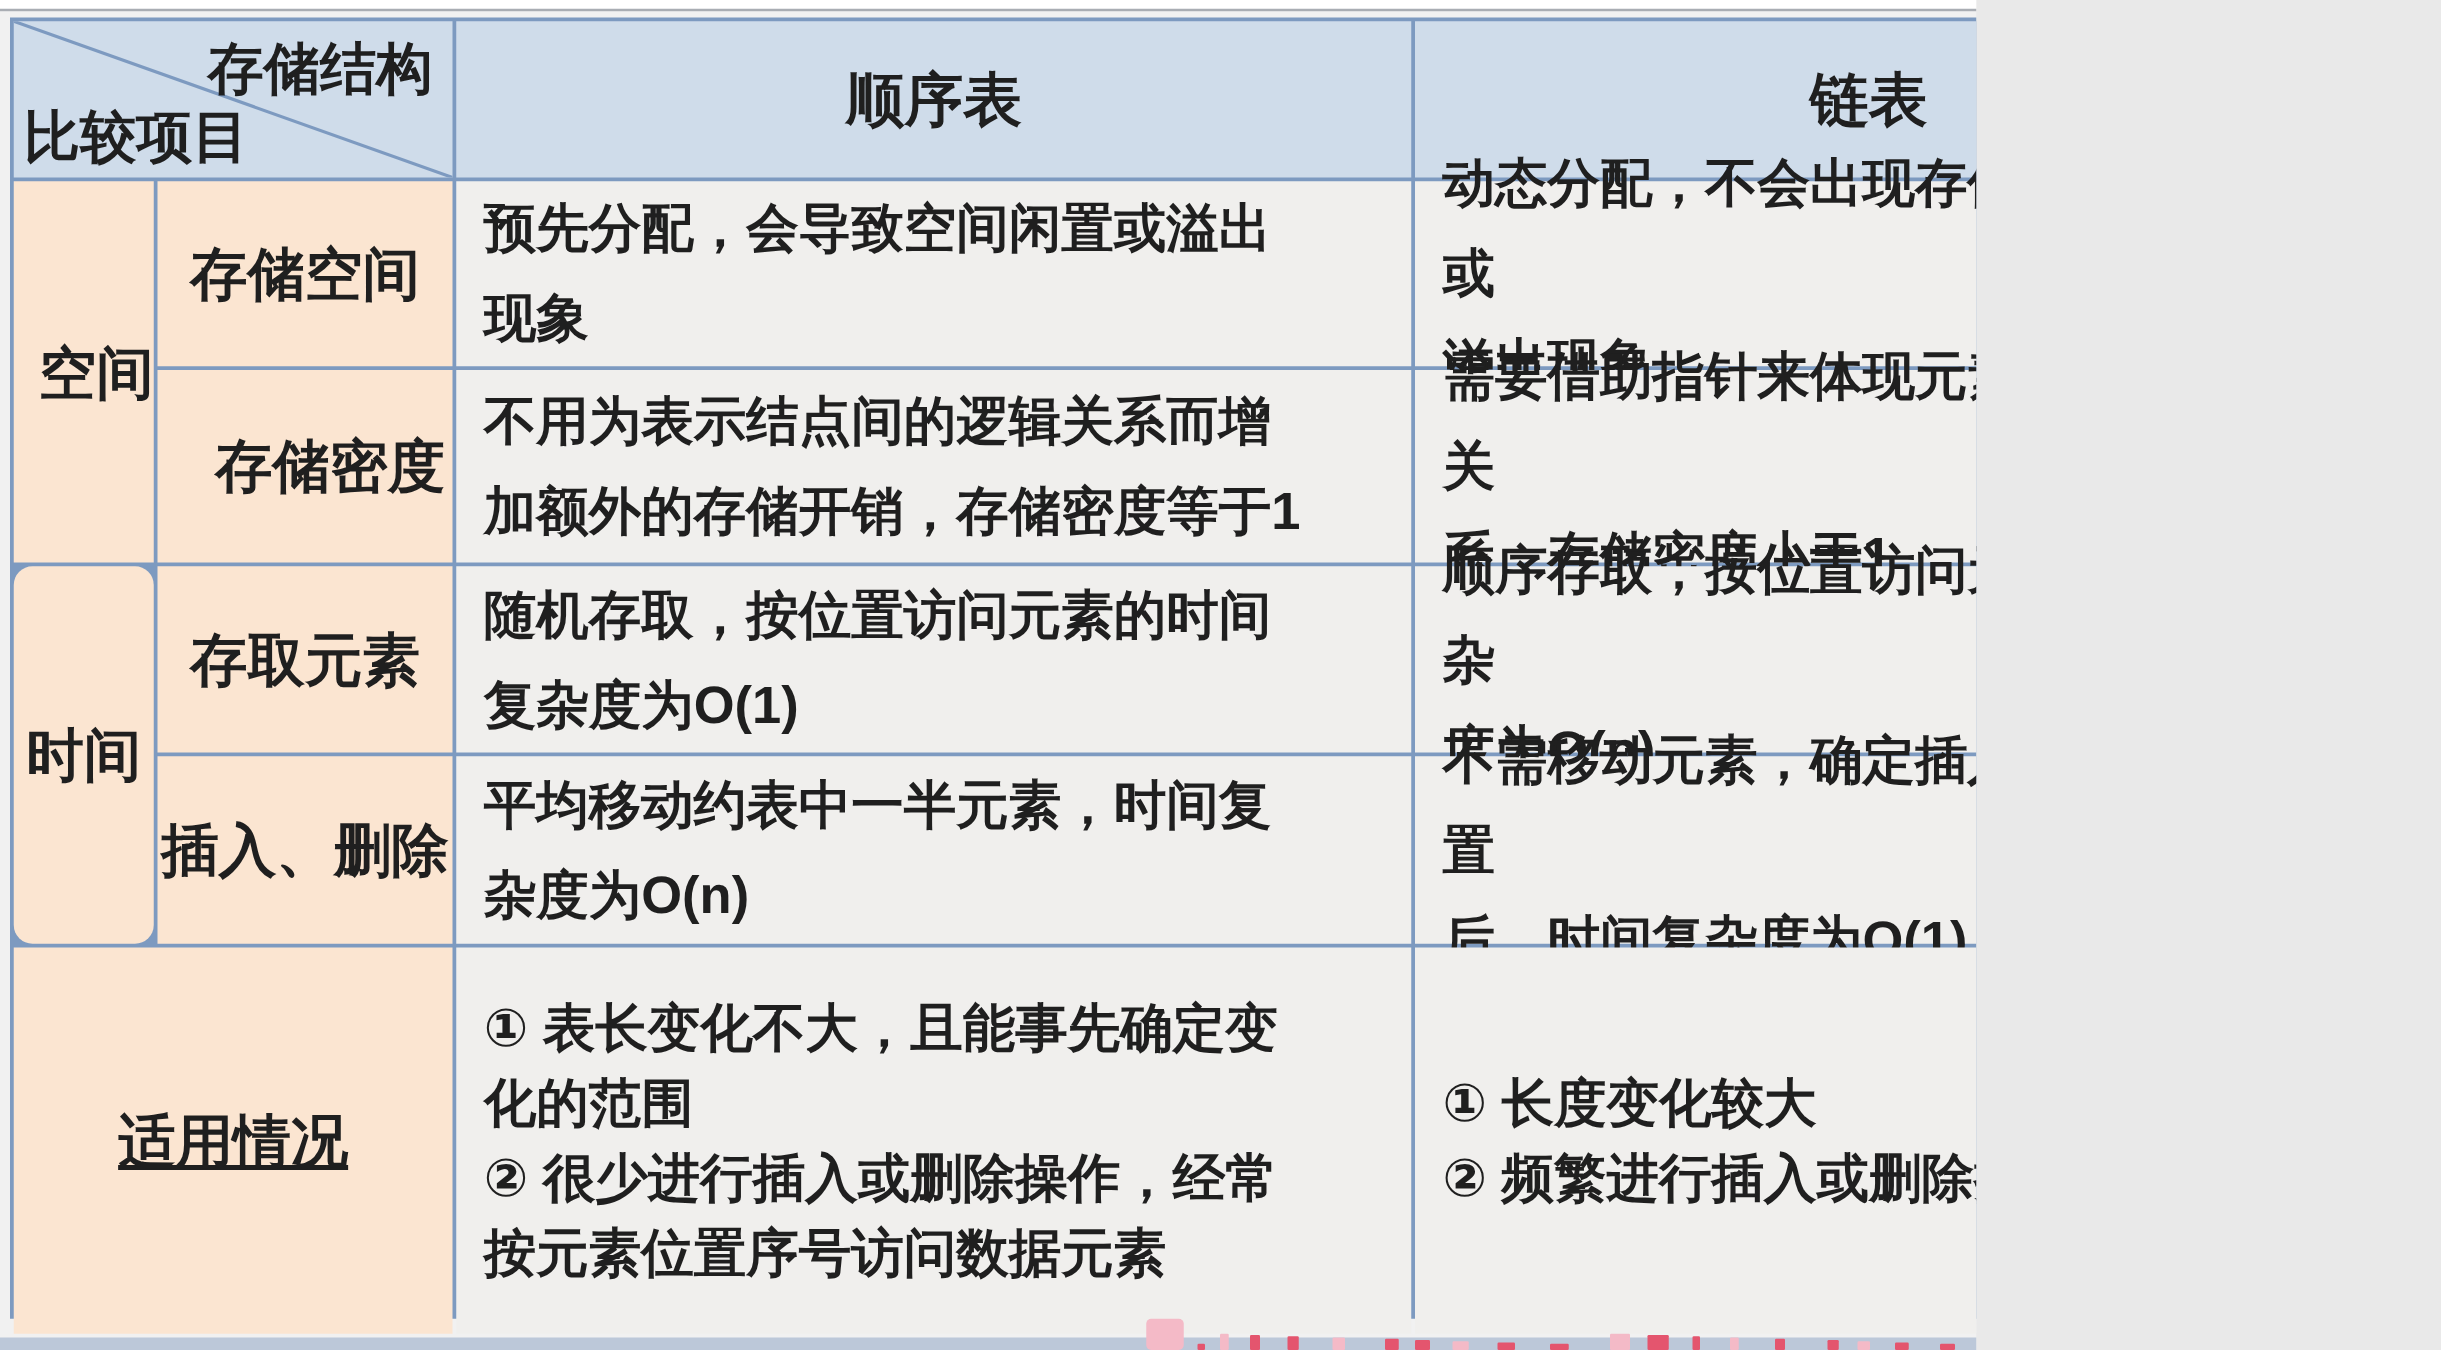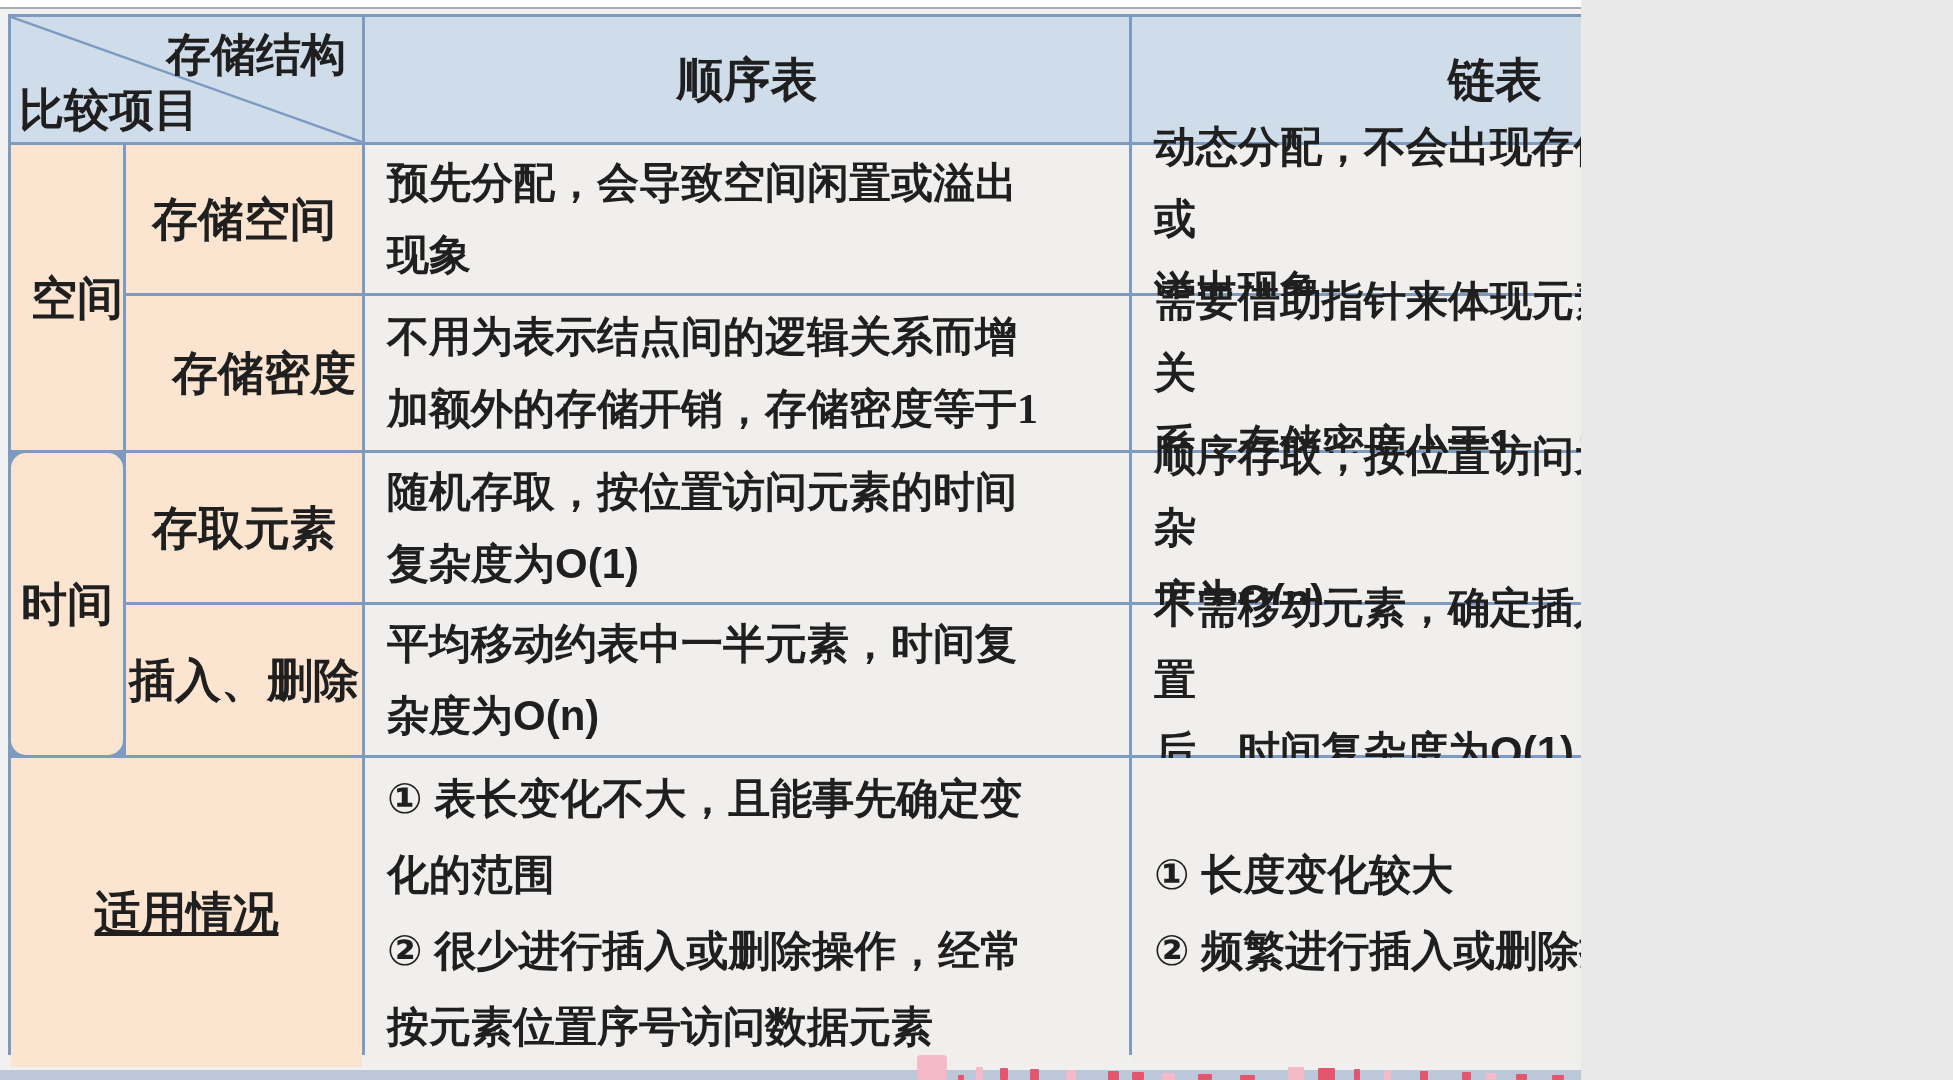--- a/index.html
+++ b/index.html
@@ -38,21 +38,21 @@
     color:var(--text);
   }
   .cell{
     display:flex;align-items:center;
     font-size:42px;font-weight:600;line-height:72px;
     white-space:pre-line;
   }
   .cell.content{background:var(--cell-bg);justify-content:flex-start;padding:0 22px;text-align:left;}
   .cell.label{background:var(--label-bg);justify-content:center;text-align:center;font-size:46px;}
   .cell.head{background:var(--header-bg);justify-content:center;text-align:center;font-size:47px;}
-  .cell.usage-row{line-height:76px;}
+  .cell.usage-row{line-height:60px;}
   
   .corner{
     position:relative;background:var(--header-bg);
     grid-column:1/3;grid-row:1/2;
   }
   .corner svg.diag{position:absolute;left:0;top:0;width:100%;height:100%;}
   .corner .tr{
     position:absolute;right:16px;top:8px;
     font-size:45px;font-weight:600;color:var(--text);
   }
@@ -61,21 +61,21 @@
     font-size:45px;font-weight:600;color:var(--text);
   }
   
   .h-seq{grid-column:3/4;grid-row:1/2;}
   .h-link{grid-column:4/5;grid-row:1/2;padding-left:16px;}
   .g-space{grid-column:1/2;grid-row:2/4;padding-left:20px;}
   .i-ss{grid-column:2/3;grid-row:2/3;}
   .ss-seq{grid-column:3/4;grid-row:2/3;}
   .ss-link{grid-column:4/5;grid-row:2/3;}
   .i-sd{grid-column:2/3;grid-row:3/4;padding-left:40px;}
-  .sd-seq{grid-column:3/4;grid-row:3/4;font-family:Liberation Serif, serif;}
+  .sd-seq{grid-column:3/4;grid-row:3/4;}
   .sd-link{grid-column:4/5;grid-row:3/4;}
   .g-time{grid-column:1/2;grid-row:4/6;border-radius:15px;}
   .i-ac{grid-column:2/3;grid-row:4/5;}
   .ac-seq{grid-column:3/4;grid-row:4/5;}
   .ac-link{grid-column:4/5;grid-row:4/5;}
   .i-id{grid-column:2/3;grid-row:5/6;}
   .id-seq{grid-column:3/4;grid-row:5/6;}
   .id-link{grid-column:4/5;grid-row:5/6;}
   .g-usage{grid-column:1/3;grid-row:6/7;text-decoration:underline;}
   .us-seq{grid-column:3/4;grid-row:6/7;}

